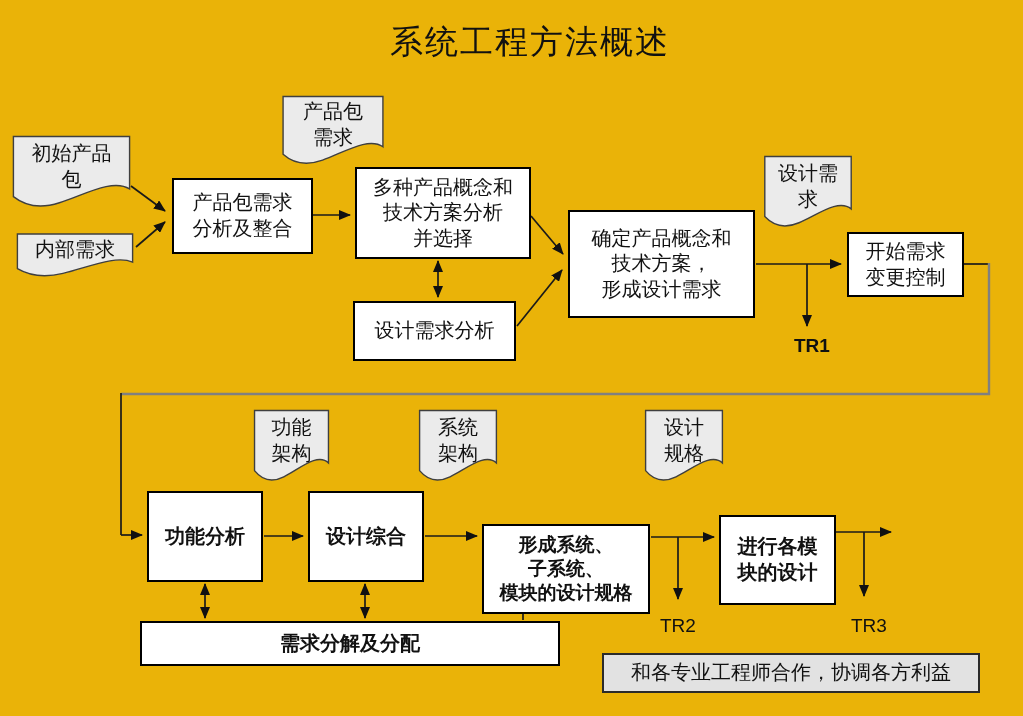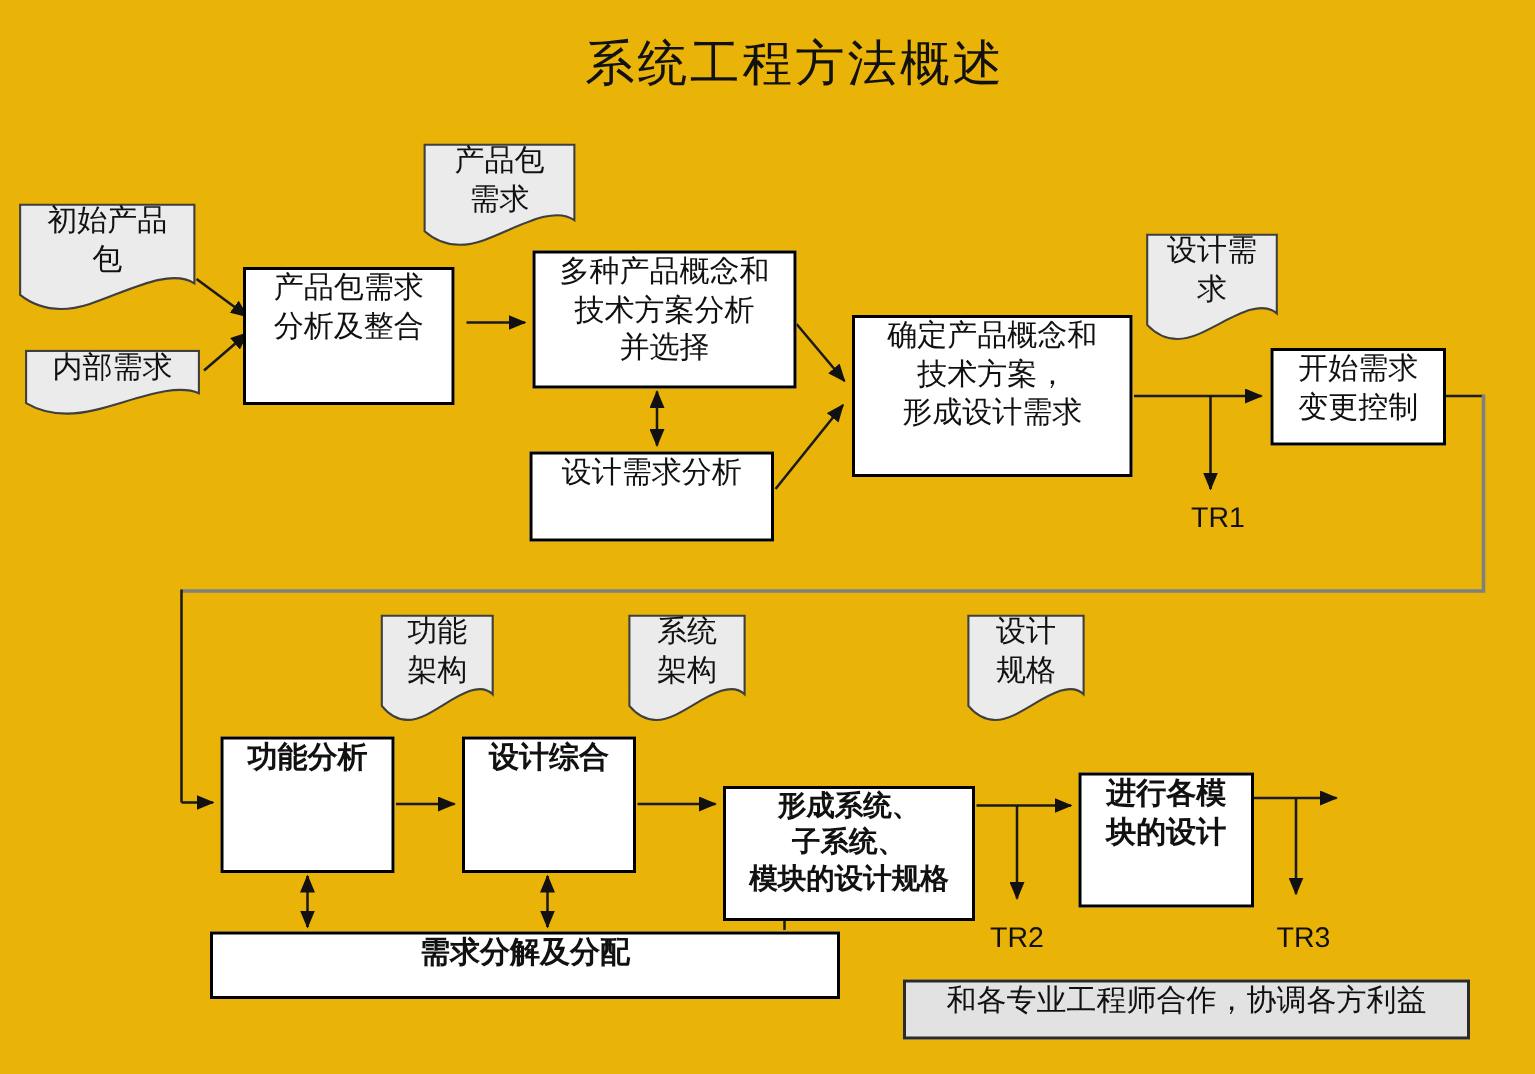--- a/index.html
+++ b/index.html
@@ -8,21 +8,21 @@
     font-family:"Liberation Sans",sans-serif;color:#111;
   }
   .title{
     position:absolute;left:0;top:20px;width:1060px;text-align:center;
     font-size:33px;letter-spacing:2px;color:#111;
   }
   svg.wires{position:absolute;left:0;top:0;pointer-events:none;}
   .wires .ln{stroke:var(--line_black,#1a1a1a);stroke-width:1.7;fill:none;}
   .wires .lng{stroke:var(--connector_gray,#808080);stroke-width:2.4;fill:none;}
   .node{
-    position:absolute;display:flex;justify-content:center;
+    position:absolute;display:flex;align-items:center;justify-content:center;
     text-align:center;box-sizing:border-box;
   }
   .box{background:#fff;border:2px solid #000;}
   .label{white-space:pre-line;font-size:20px;line-height:1.28;}
   .bold .label{font-weight:bold;}
   .doc{border:none;background:transparent;}
   .doc svg{position:absolute;left:0;top:0;width:100%;height:100%;}
   .doc .shape{fill:var(--doc_fill,#ebebeb);stroke:#3f3f3f;stroke-width:1.4;vector-effect:non-scaling-stroke;}
   .doc .label{position:relative;z-index:1;margin-bottom:14px;}
   .gray-box{background:var(--gray_box_fill,#e2e2e2);border:2px solid #2b2b2b;}
@@ -132,21 +132,21 @@
   </div>
 
   <div class="node doc" style="left:644px;top:409px;width:80px;height:77px;">
     <svg viewBox="0 0 100 100" preserveAspectRatio="none">
       <path class="shape" d="M2,2 L98,2 L98,70 C84,56 60,78 40,88 C22,97 10,90 2,80 Z"></path>
       </svg>
     <span class="label">设计
 规格</span>
   </div>
 
-  <div class="node box" style="left:162px;top:178px;width:141px;height:92px;">
+  <div class="node box" style="left:172px;top:178px;width:141px;height:76px;">
     <span class="label">产品包需求
 分析及整合</span>
   </div>
 
   <div class="node box" style="left:355px;top:167px;width:176px;height:92px;">
     <span class="label">多种产品概念和
 技术方案分析
 并选择</span>
   </div>
 
@@ -185,17 +185,17 @@
   </div>
 
   <div class="node box bold" style="left:140px;top:621px;width:420px;height:45px;">
     <span class="label">需求分解及分配</span>
   </div>
 
   <div class="node gray-box" style="left:602px;top:653px;width:378px;height:40px;">
     <span class="label">和各专业工程师合作，协调各方利益</span>
   </div>
 
-  <div class="tr-label" style="left:794px;top:335px;">TR1</div>
+  <div class="tr-label" style="left:794px;top:335px;font-weight:bold;">TR1</div>
   <div class="tr-label" style="left:660px;top:615px;">TR2</div>
   <div class="tr-label" style="left:851px;top:615px;">TR3</div>
 
 </div>
 
 </body></html>

